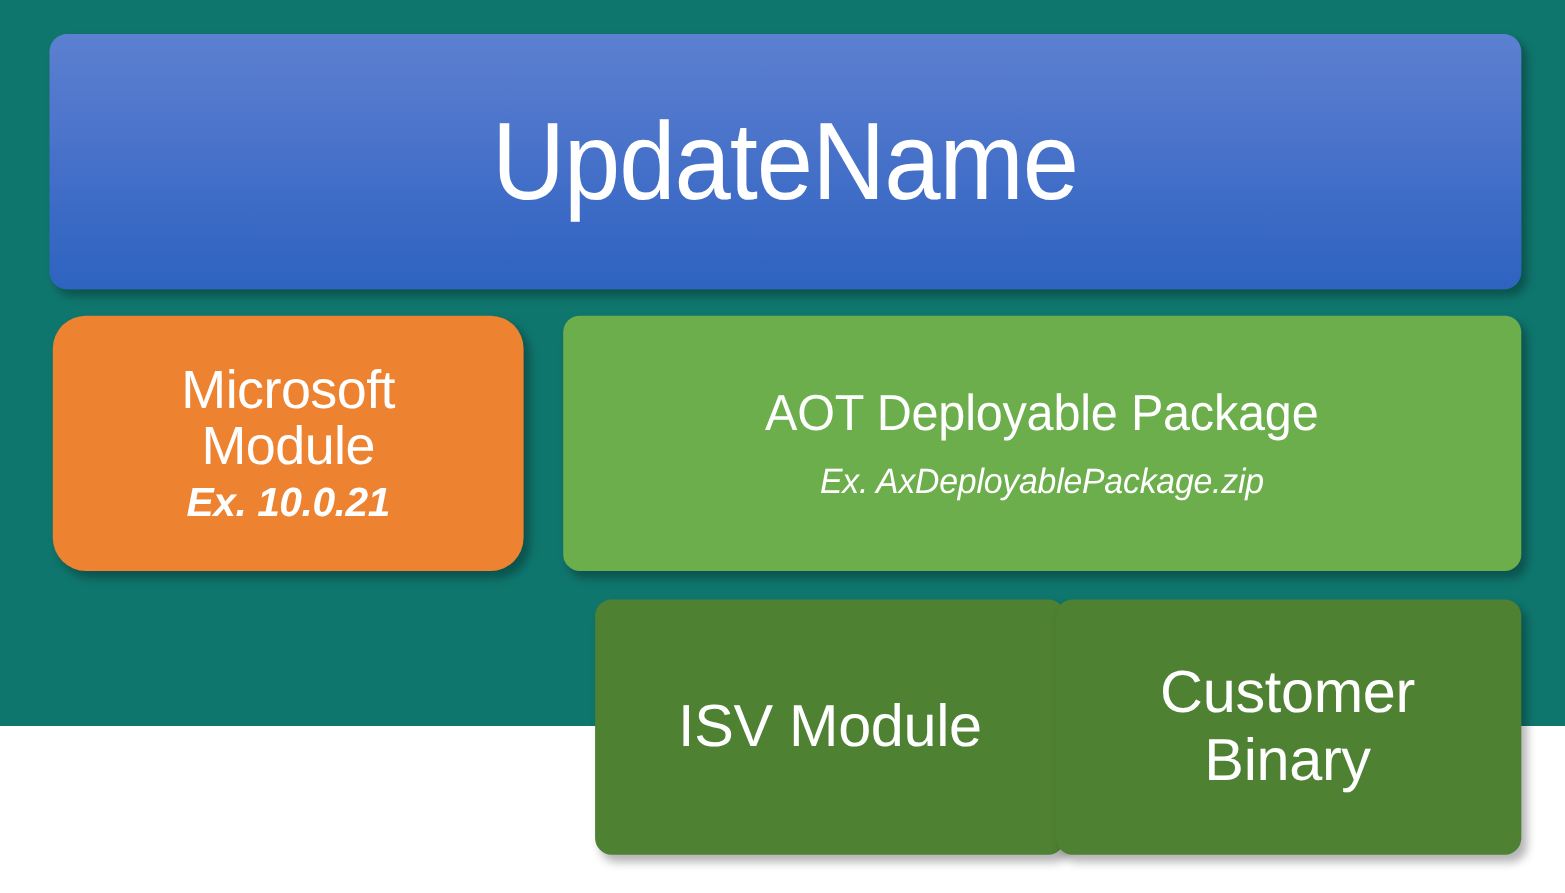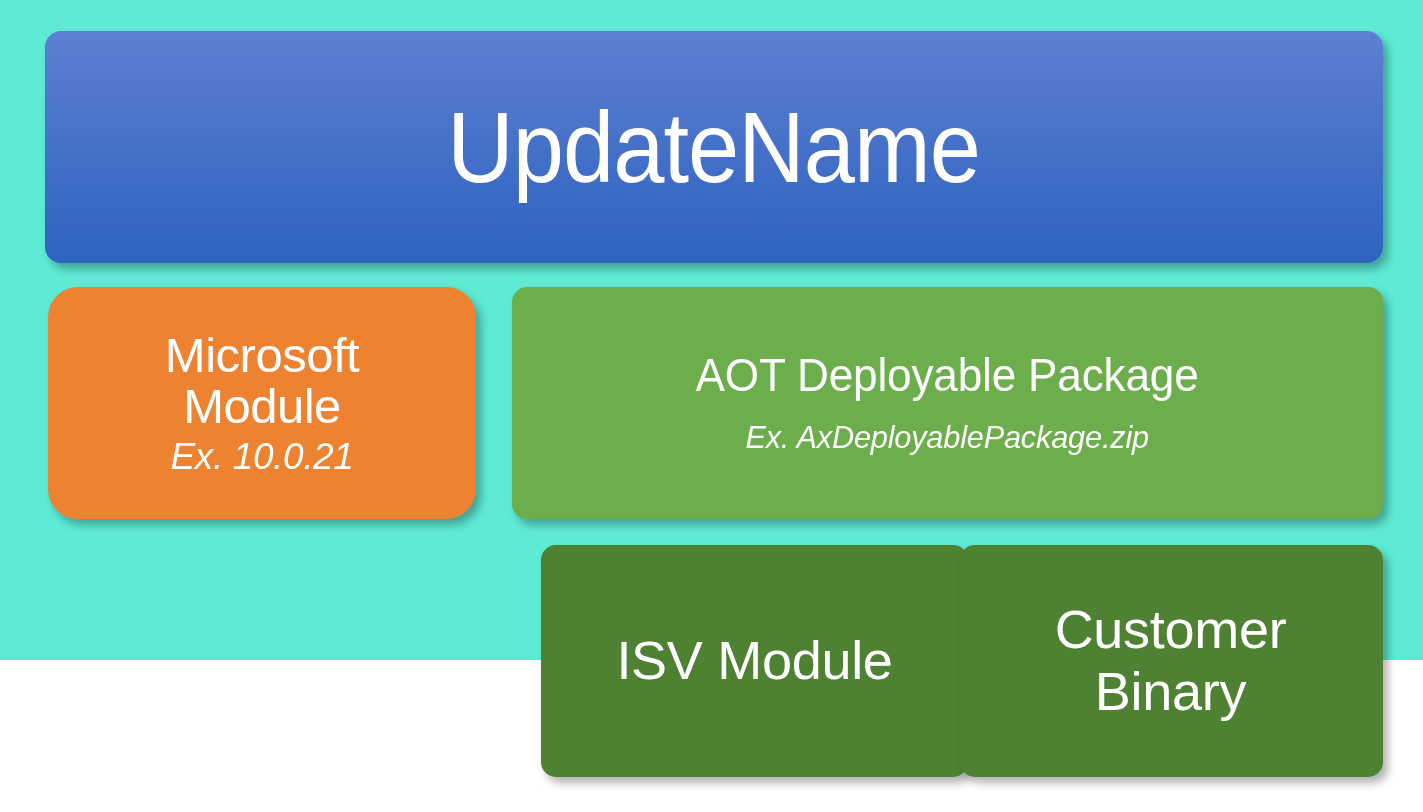--- a/index.html
+++ b/index.html
@@ -12,21 +12,21 @@
     height: 812px;
     overflow: hidden;
     font-family: "Liberation Sans", sans-serif;
     -webkit-font-smoothing: antialiased;
   }
 
   #canvas {
     position: relative;
     width: 1423px;
     height: 660px;
-    background: #5eead4;
+    background: #0f766e;
   }
 
   .node {
     position: absolute;
     box-sizing: border-box;
     display: flex;
     flex-direction: column;
     align-items: center;
     justify-content: center;
     text-align: center;
@@ -64,21 +64,21 @@
     border-radius: 30px;
   }
   #node-ms-binary .title {
     font-size: 49px;
     font-weight: 400;
     letter-spacing: -0.5px;
   }
   #node-ms-binary .subtitle {
     font-size: 37px;
     font-style: italic;
-    font-weight: 400;
+    font-weight: 700;
     margin-top: 6px;
     letter-spacing: -0.4px;
   }
 
   
   #node-aot-package {
     left: 512px;
     top: 287px;
     width: 871px;
     height: 232px;

